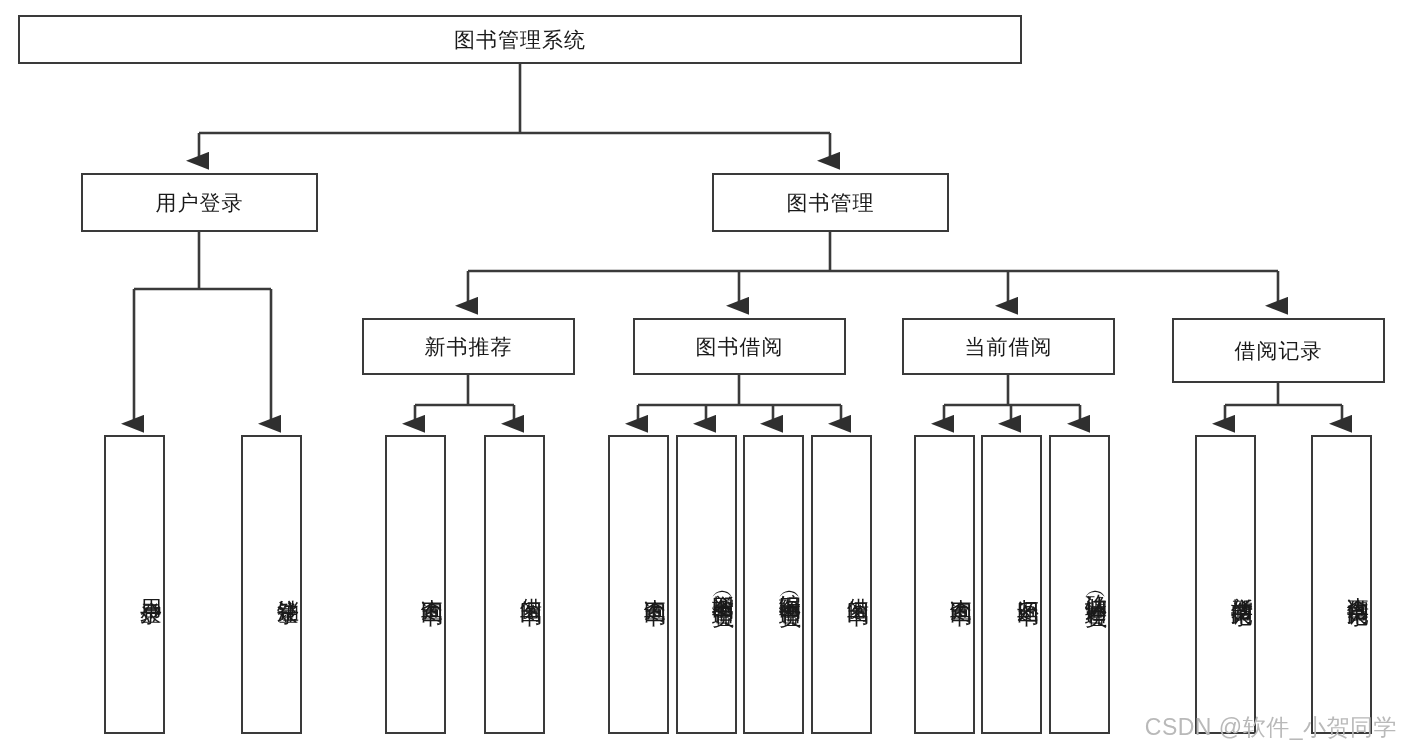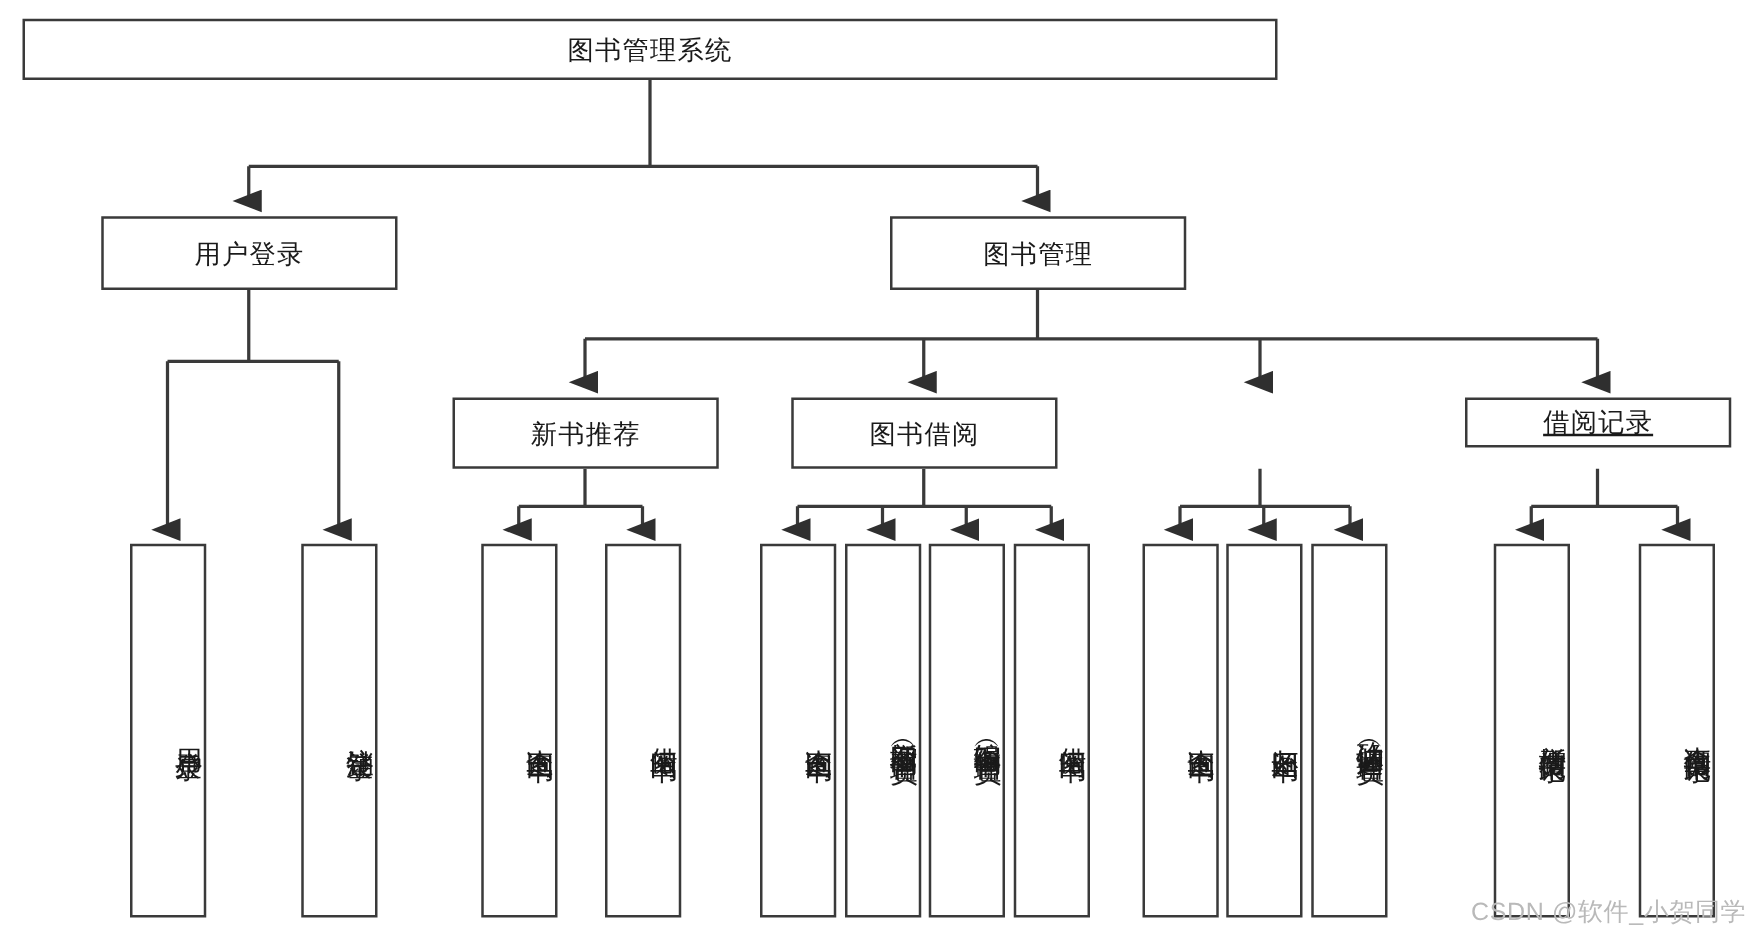--- a/index.html
+++ b/index.html
@@ -53,21 +53,21 @@
     writing-mode: vertical-rl;
     text-orientation: upright;
     white-space: normal;
     text-align: center;
     max-height: 100%;
   }
   #watermark {
     position: absolute;
     right: 8px;
     bottom: 4px;
-    font-size: 20px;
+    font-size: 23px;
     color: #b9b9b9;
     letter-spacing: 0.5px;
     white-space: nowrap;
     user-select: none;
   }
 </style>
 </head>
 <body>
 
 <div id="canvas">
@@ -132,21 +132,24 @@
   <div class="node horiz" style="left:712px; top:173px; width:237px; height:59px;justify-content:center;">
     <span>图书管理</span>
   </div>
 
   <div class="node horiz" style="left:633px; top:318px; width:213px; height:57px;">
     <span>图书借阅</span>
   </div>
   <div class="node horiz" style="left:362px; top:318px; width:213px; height:57px;">
     <span>新书推荐</span>
   </div>
-  <div class="node horiz" style="left:1172px; top:318px; width:213px; height:40px;text-decoration:underline;">
+  <div class="node horiz" style="left:902px; top:318px; width:213px; height:57px;">
+    <span>当前借阅</span>
+  </div>
+  <div class="node horiz" style="left:1172px; top:318px; width:213px; height:65px;">
     <span>借阅记录</span>
   </div>
 
   <div class="node vert" style="left:104px; top:435px; width:61px; height:299px;">
     <span class="vtext">用户登录</span>
   </div>
   <div class="node vert" style="left:241px; top:435px; width:61px; height:299px;">
     <span class="vtext">注销登录</span>
   </div>
 

